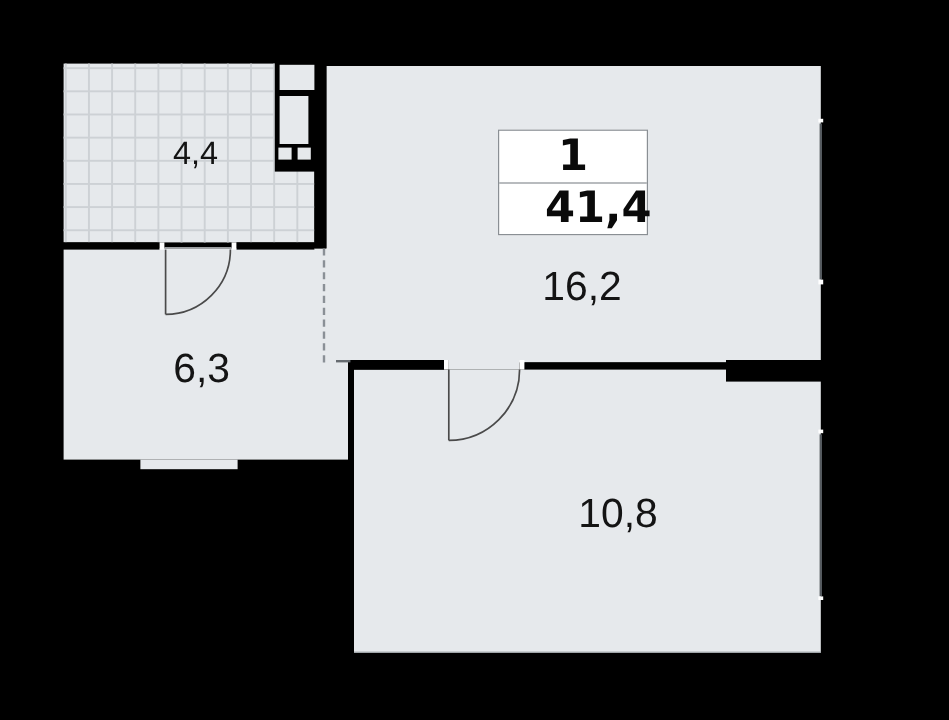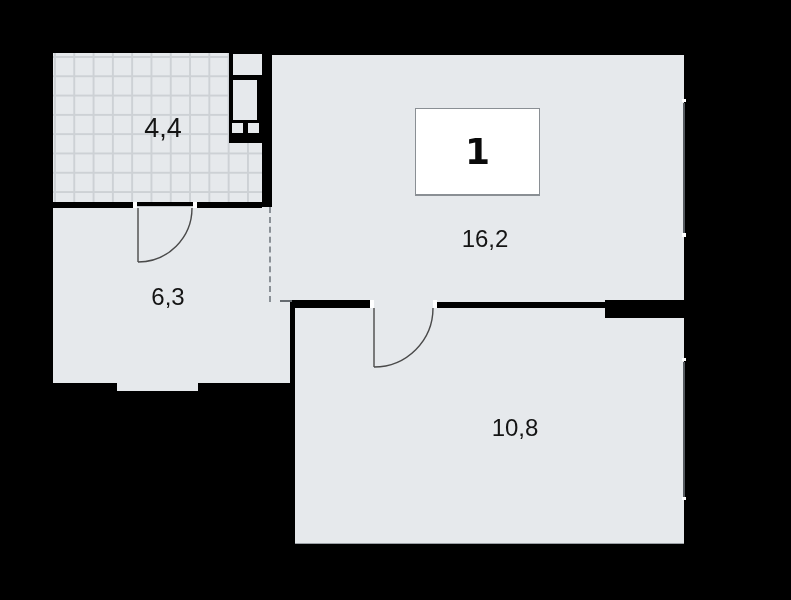--- a/index.html
+++ b/index.html
@@ -22,21 +22,21 @@
   .wall{background:#000;}
   .jamb{background:#fff;}
   .duct-inset{background:#e6e9ec;border:0;}
   .window-line{background:#555a5f;}
   .window-tick{background:#fff;}
   .thin-line{background:#666b70;}
   .threshold{background:#c0c4c8;}
   .dashed-div{border-left:2px dashed #8a9096;}
   
   .area-label{
-    color:#141414;font-size:24px;line-height:1;white-space:nowrap;
+    color:#141414;font-size:34px;line-height:1;white-space:nowrap;
     transform:translate(-50%,-50%);
   }
   .legend-box{
     left:415px;top:108px;width:125px;height:88px;background:#fff;
     border:1px solid #8a8f94;box-sizing:border-box;display:flex;flex-direction:column;
   }
   .legend-row{flex:1;display:flex;align-items:center;justify-content:center;
     font-family:"DejaVu Sans", sans-serif;font-weight:700;font-size:36px;color:#0a0a0a;
     white-space:nowrap;}
   .legend-row.rooms{border-bottom:1px solid #8a8f94;}
@@ -89,23 +89,26 @@
   <svg class="abs" style="left:0;top:0;" width="791" height="600" viewBox="0 0 791 600">
     <g stroke="#4a4a4a" stroke-width="1.4" fill="none">
       <path d="M138,208 L138,262"></path>
       <path d="M192,208 A54,54 0 0 1 138,262"></path>
       <path d="M374,308 L374,367"></path>
       <path d="M374,367 A59,59 0 0 0 433,308"></path>
     </g>
   </svg>
 
   <div class="abs area-label" style="left:163px;top:128px;font-size:27px;">4,4</div>
-  <div class="abs area-label" style="left:168px;top:297px;">6,3</div>
+  <div class="abs area-label" style="left:168px;top:307px;">6,3</div>
   <div class="abs area-label" style="left:485px;top:239px;">16,2</div>
   <div class="abs area-label" style="left:515px;top:428px;">10,8</div>
 
   <div class="abs legend-box">
     <div class="legend-row rooms">
       <span>1</span>
     </div>
+    <div class="legend-row total">
+      <span>41,4</span>
+    </div>
   </div>
 
 </div>
 
 </body></html>

